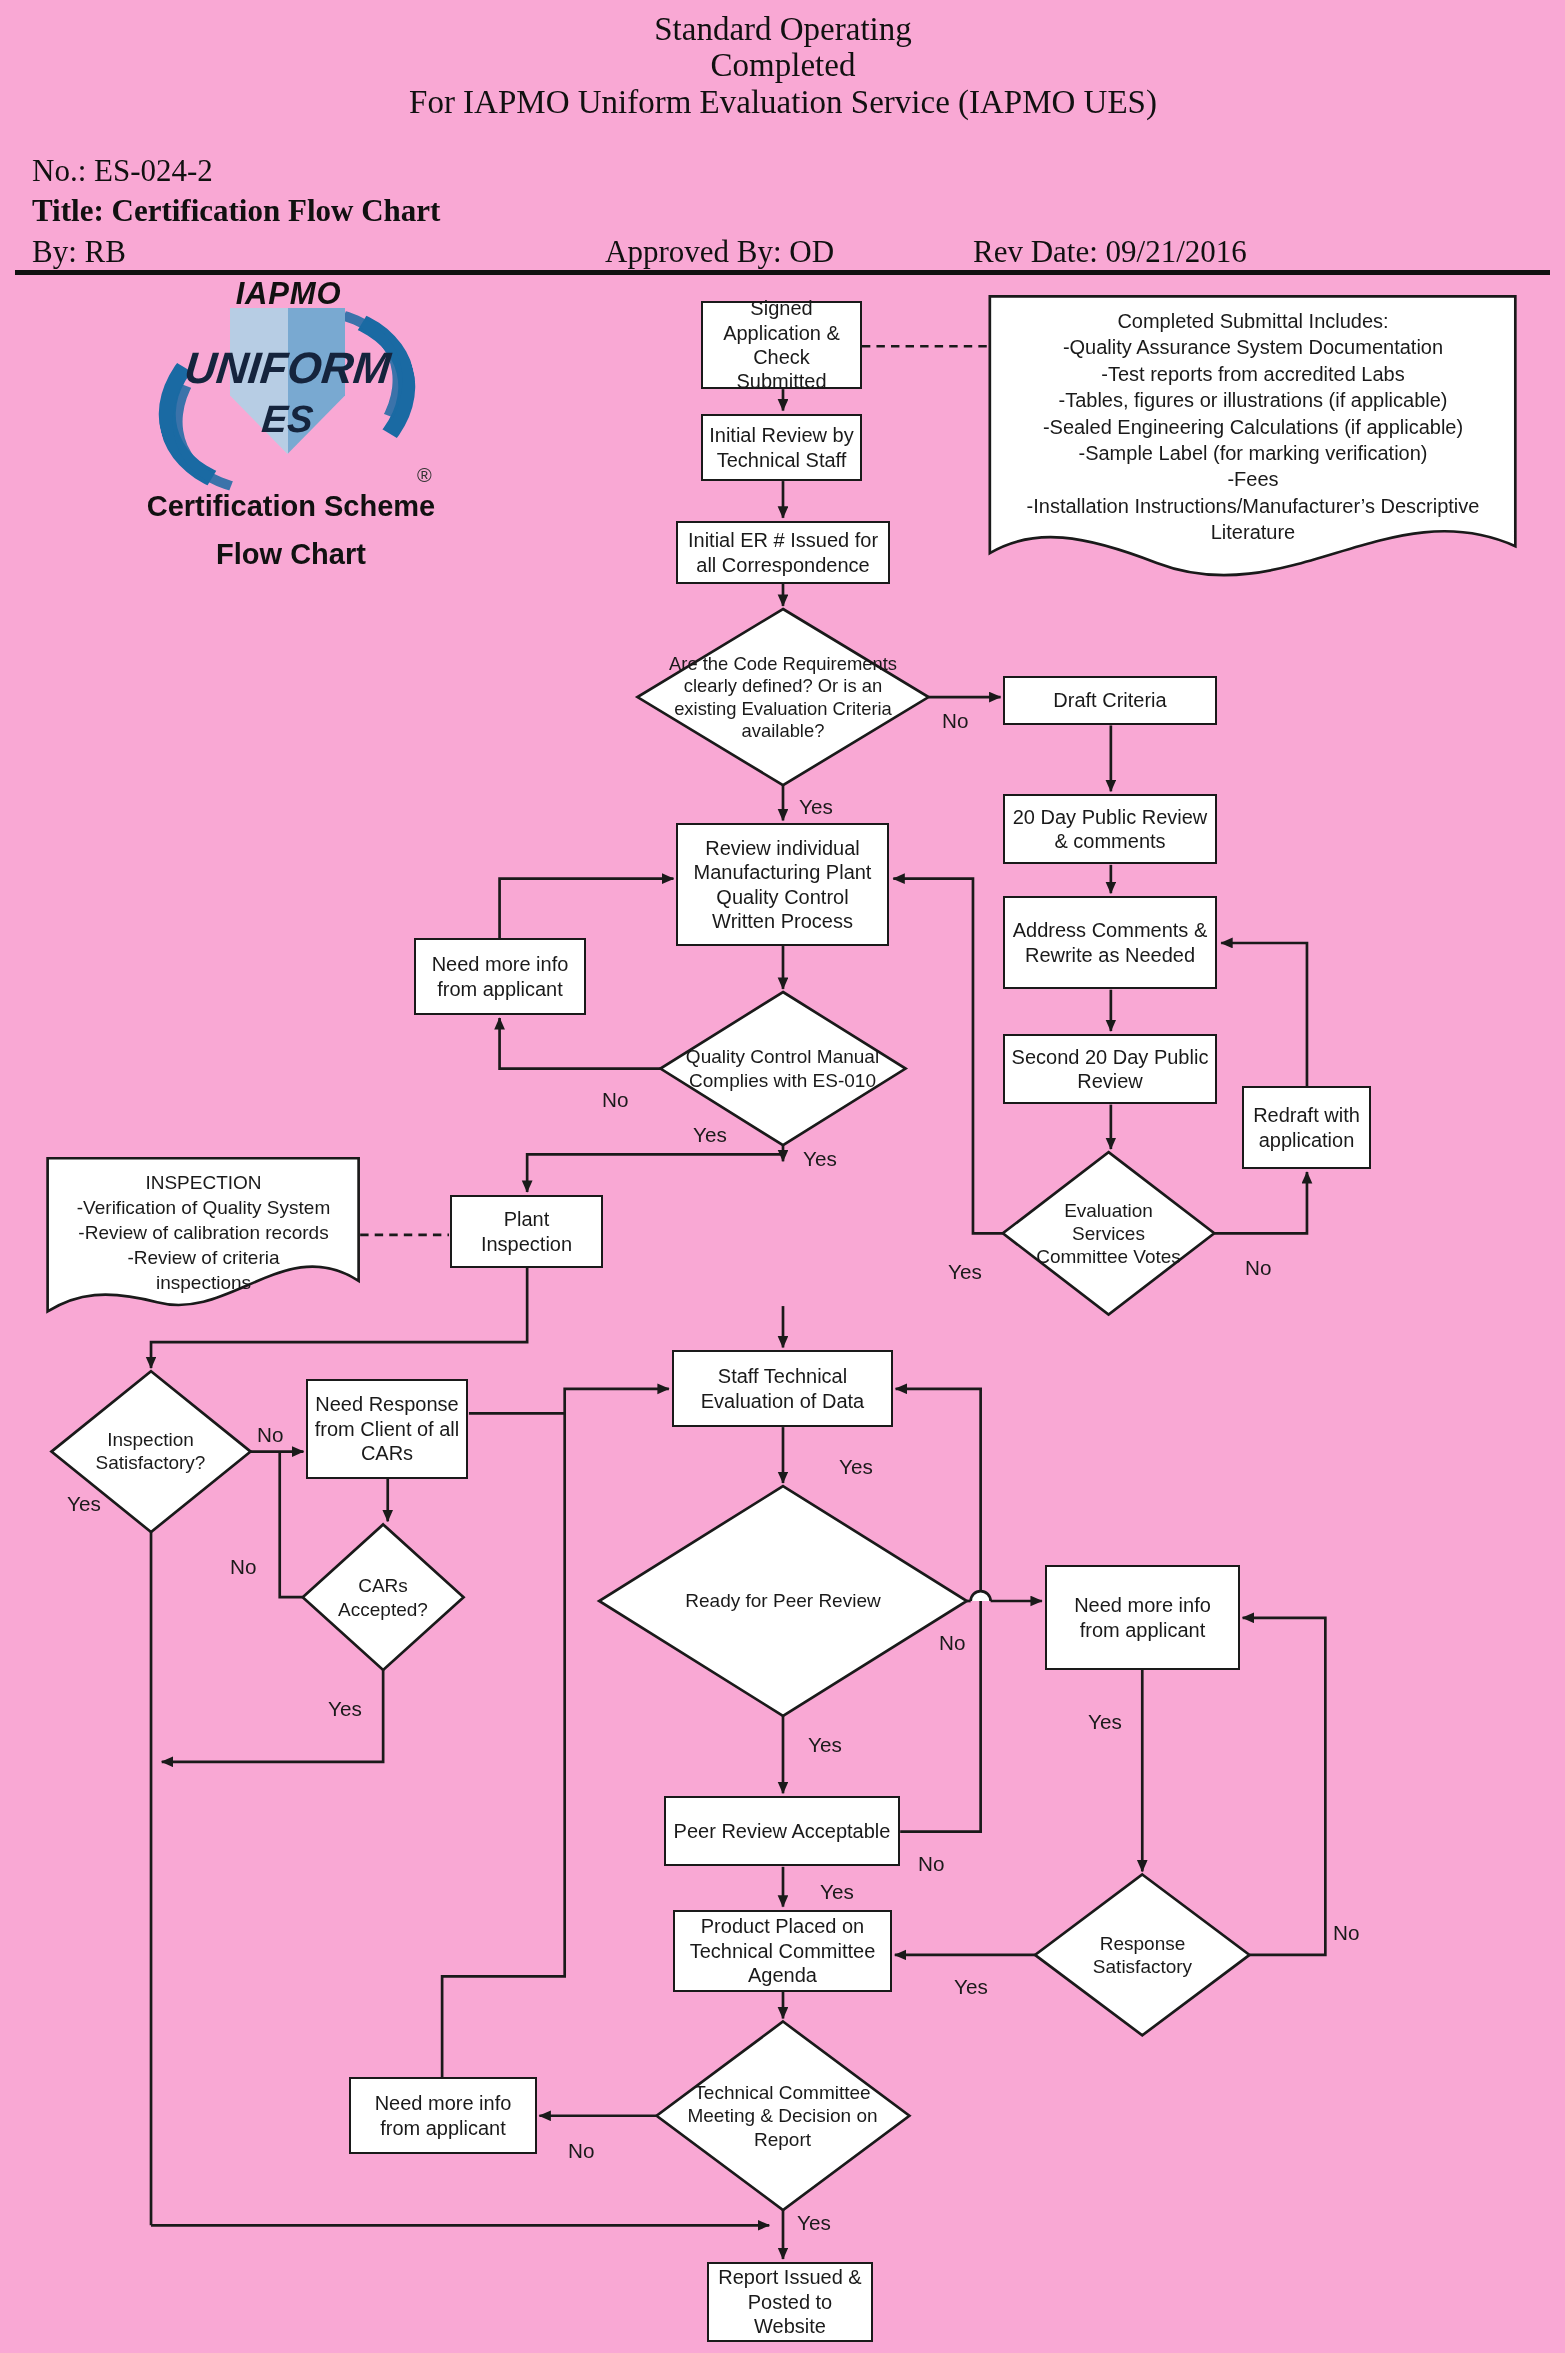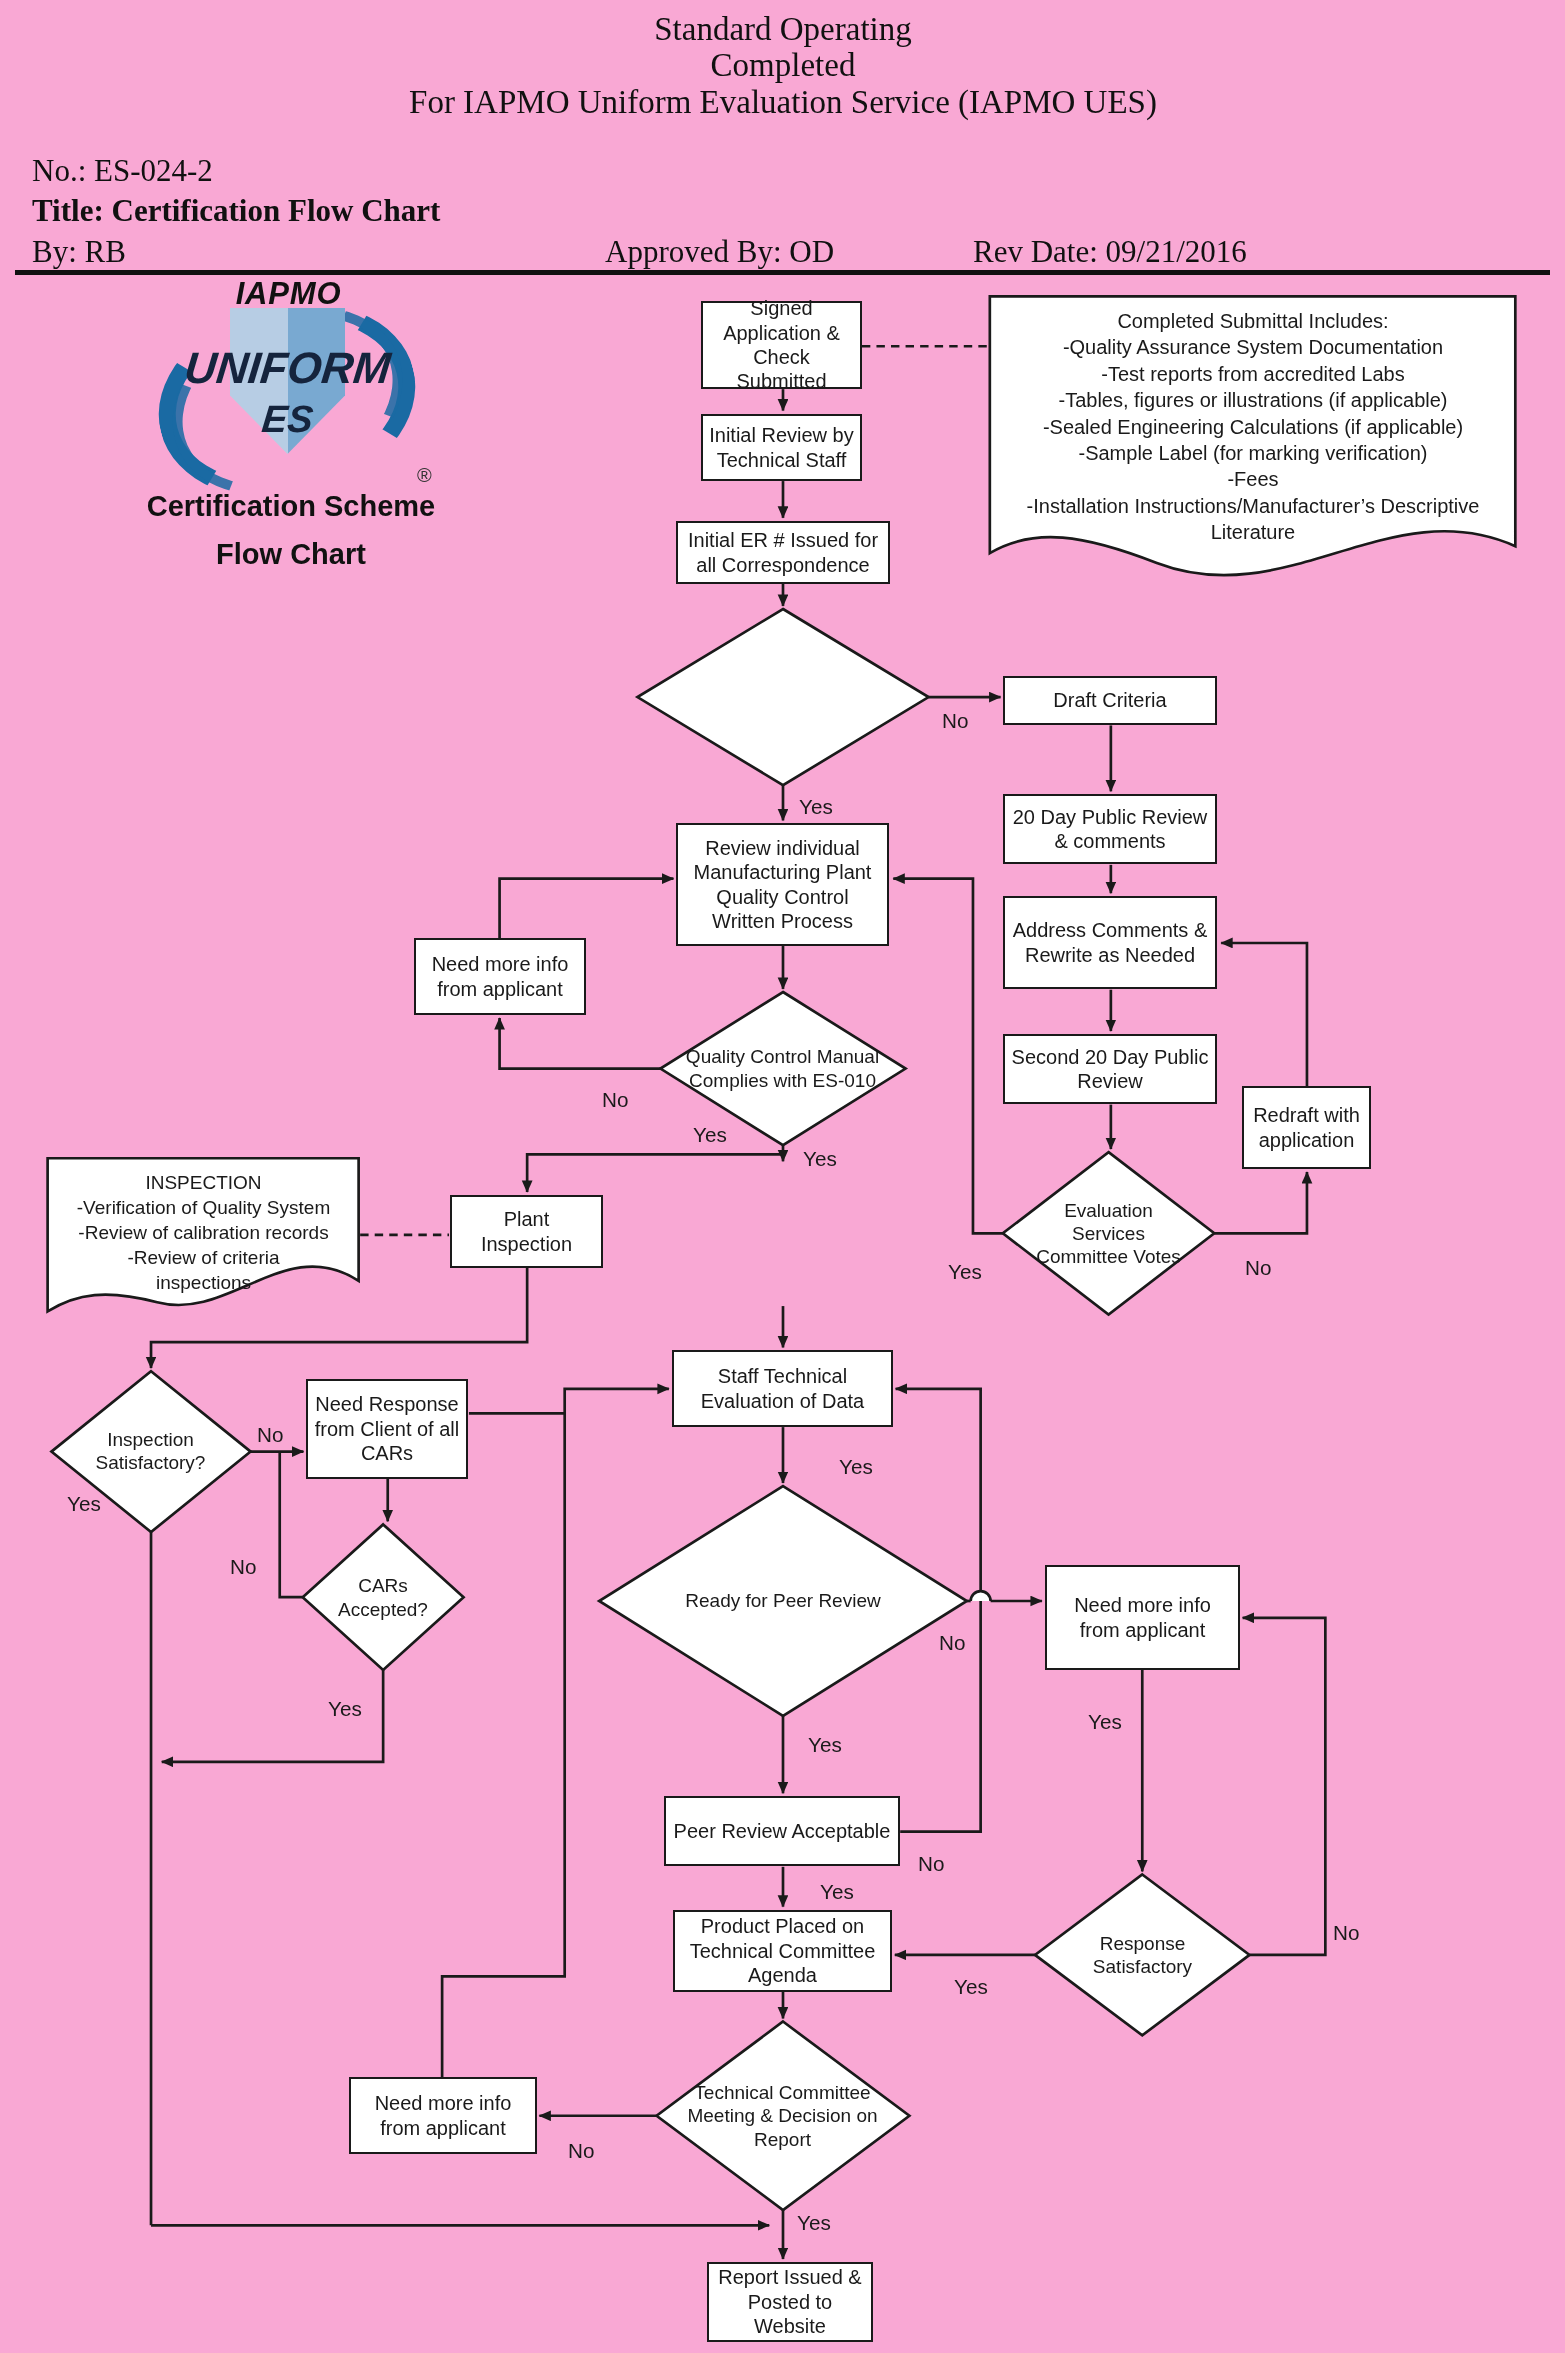--- a/index.html
+++ b/index.html
@@ -150,20 +150,21 @@
   <div class="node" style="left:414px;top:938px;width:172px;height:77px">Need more info from applicant</div>
   <div class="node" style="left:450px;top:1195px;width:153px;height:73px">Plant Inspection</div>
   <div class="node" style="left:306px;top:1379px;width:162px;height:100px">Need Response from Client of all CARs</div>
   <div class="node" style="left:672px;top:1350px;width:221px;height:77px">Staff Technical Evaluation of Data</div>
   <div class="node" style="left:1045px;top:1565px;width:195px;height:105px">Need more info from applicant</div>
   <div class="node" style="left:673px;top:1910px;width:219px;height:82px">Product Placed on Technical Committee Agenda</div>
   <div class="node" style="left:664px;top:1796px;width:236px;height:70px">Peer Review Acceptable</div>
   <div class="node" style="left:349px;top:2077px;width:188px;height:77px">Need more info from applicant</div>
   <div class="node" style="left:707px;top:2262px;width:166px;height:80px">Report Issued &amp; Posted to Website</div>
 
+  <div class="dtext" style="left:668px;top:636px;width:230px;height:123px;font-size:18.4px">Are the Code Requirements clearly defined? Or is an existing Evaluation Criteria available?</div>
   <div class="dtext" style="left:679px;top:1011px;width:207px;height:115px">Quality Control Manual Complies with ES-010</div>
   <div class="dtext" style="left:1028px;top:1172px;width:161px;height:123px">Evaluation Services Committee Votes</div>
   <div class="dtext" style="left:70px;top:1409px;width:161px;height:84px">Inspection Satisfactory?</div>
   <div class="dtext" style="left:318px;top:1559px;width:130px;height:77px">CARs Accepted?</div>
   <div class="dtext" style="left:599px;top:1578px;width:368px;height:46px">Ready for Peer Review</div>
   <div class="dtext" style="left:1062px;top:1915px;width:161px;height:80px">Response Satisfactory</div>
   <div class="dtext" style="left:683px;top:2053px;width:199px;height:126px">Technical Committee Meeting &amp; Decision on Report</div>
 
   <div class="doctext" style="left:1000px;top:308px;width:506px">
     <div>Completed Submittal Includes:</div>

